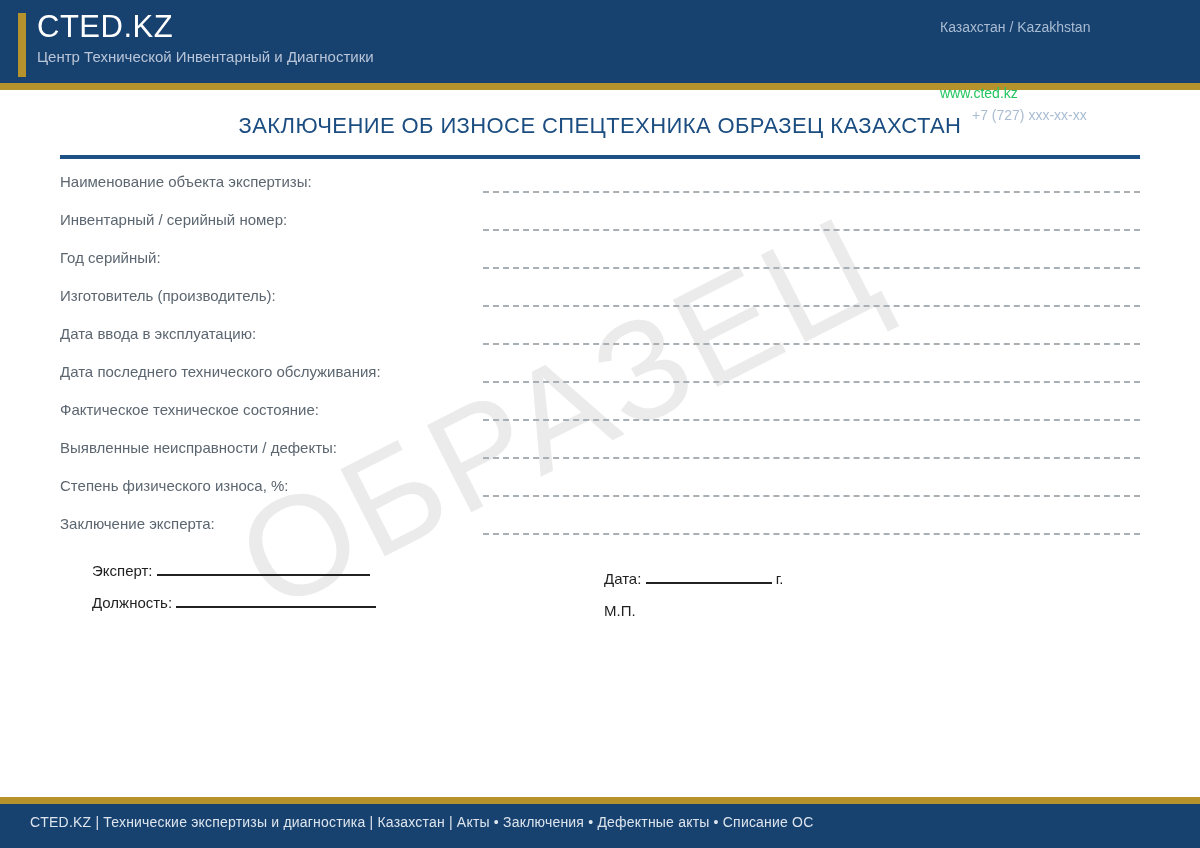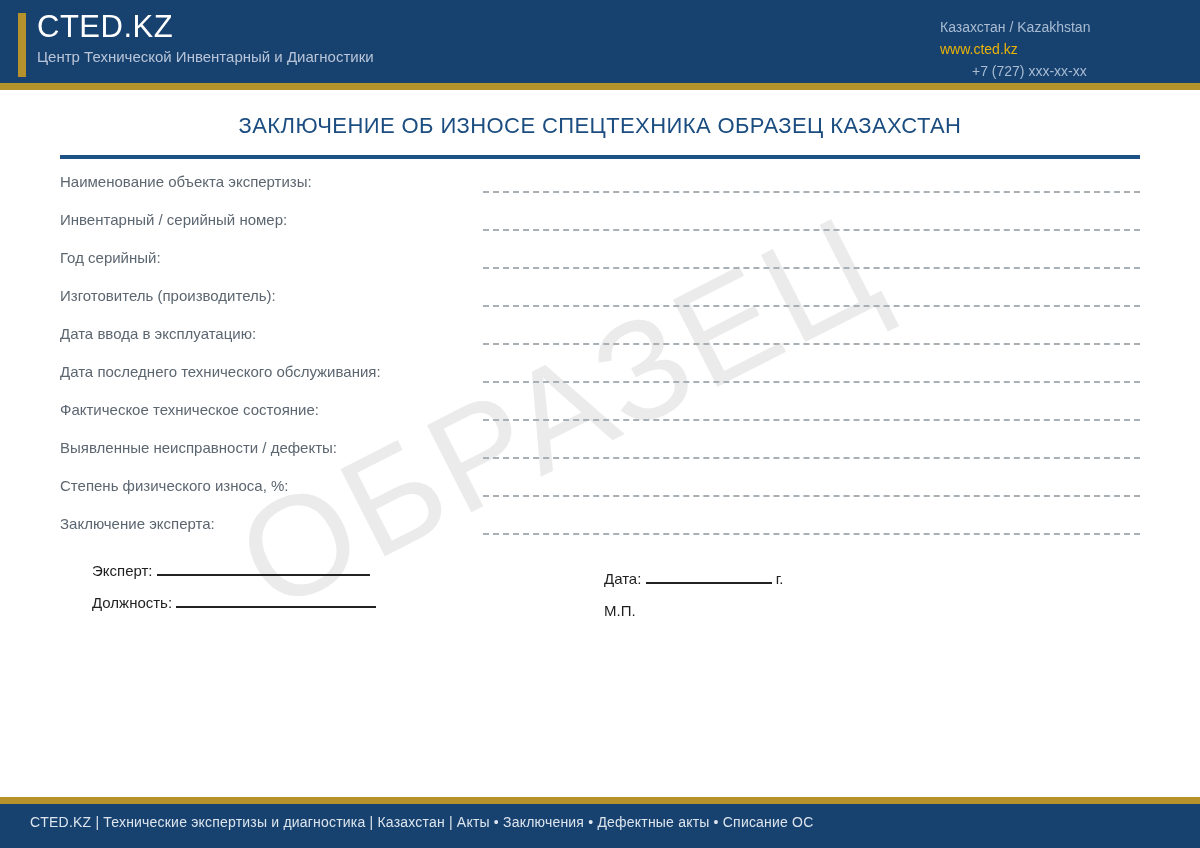--- a/index.html
+++ b/index.html
@@ -43,21 +43,21 @@
     font-size: 15px;
     color: #b9c5d8;
   }
   .header-contact {
     position: absolute;
     left: 940px; top: 16px;
     font-size: 14px;
     line-height: 22px;
   }
   .contact-region { color: #a9bcd2; }
-  .contact-site { color: #eab308; cursor: pointer; }
+  .contact-site { color: #22c55e; cursor: pointer; margin-top: 44px; }
   .contact-phone { color: #a9bcd2; margin-left: 32px; }
 
   
   .watermark {
     position: absolute;
     left: 160px; top: 330px;
     width: 800px;
     text-align: center;
     font-size: 142px;
     font-weight: 400;

